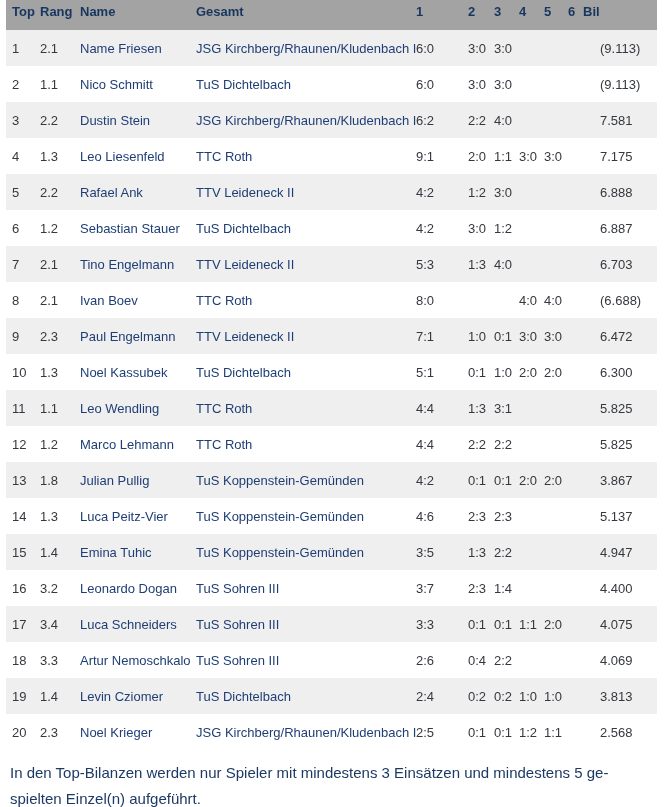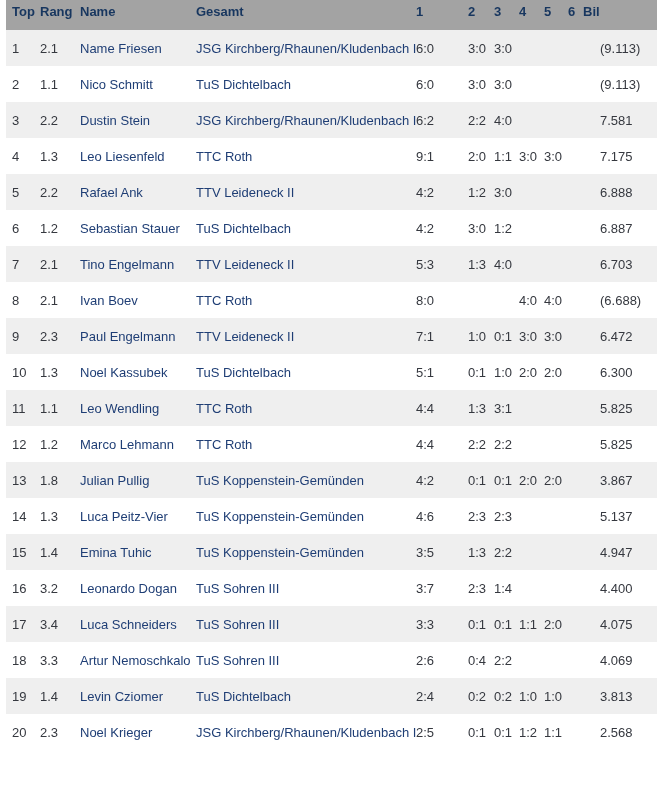--- a/index.html
+++ b/index.html
@@ -350,15 +350,16 @@
           <div class="c-num">0:1</div>
           <div class="c-num">1:2</div>
           <div class="c-num">1:1</div>
           <div class="c-num"></div>
           <div class="c-num"></div>
           <div class="c-num">2.568</div>
         </div>
       </div>
   </div>
   <div class="footnote">
-    <br>
+    <span>In den Top-Bilanzen werden nur Spieler mit mindestens 3 Einsätzen und mindestens 5 ge-</span><br>
+    <span>spielten Einzel(n) aufgeführt.</span>
   </div>
 </div>
 
 </body></html>

